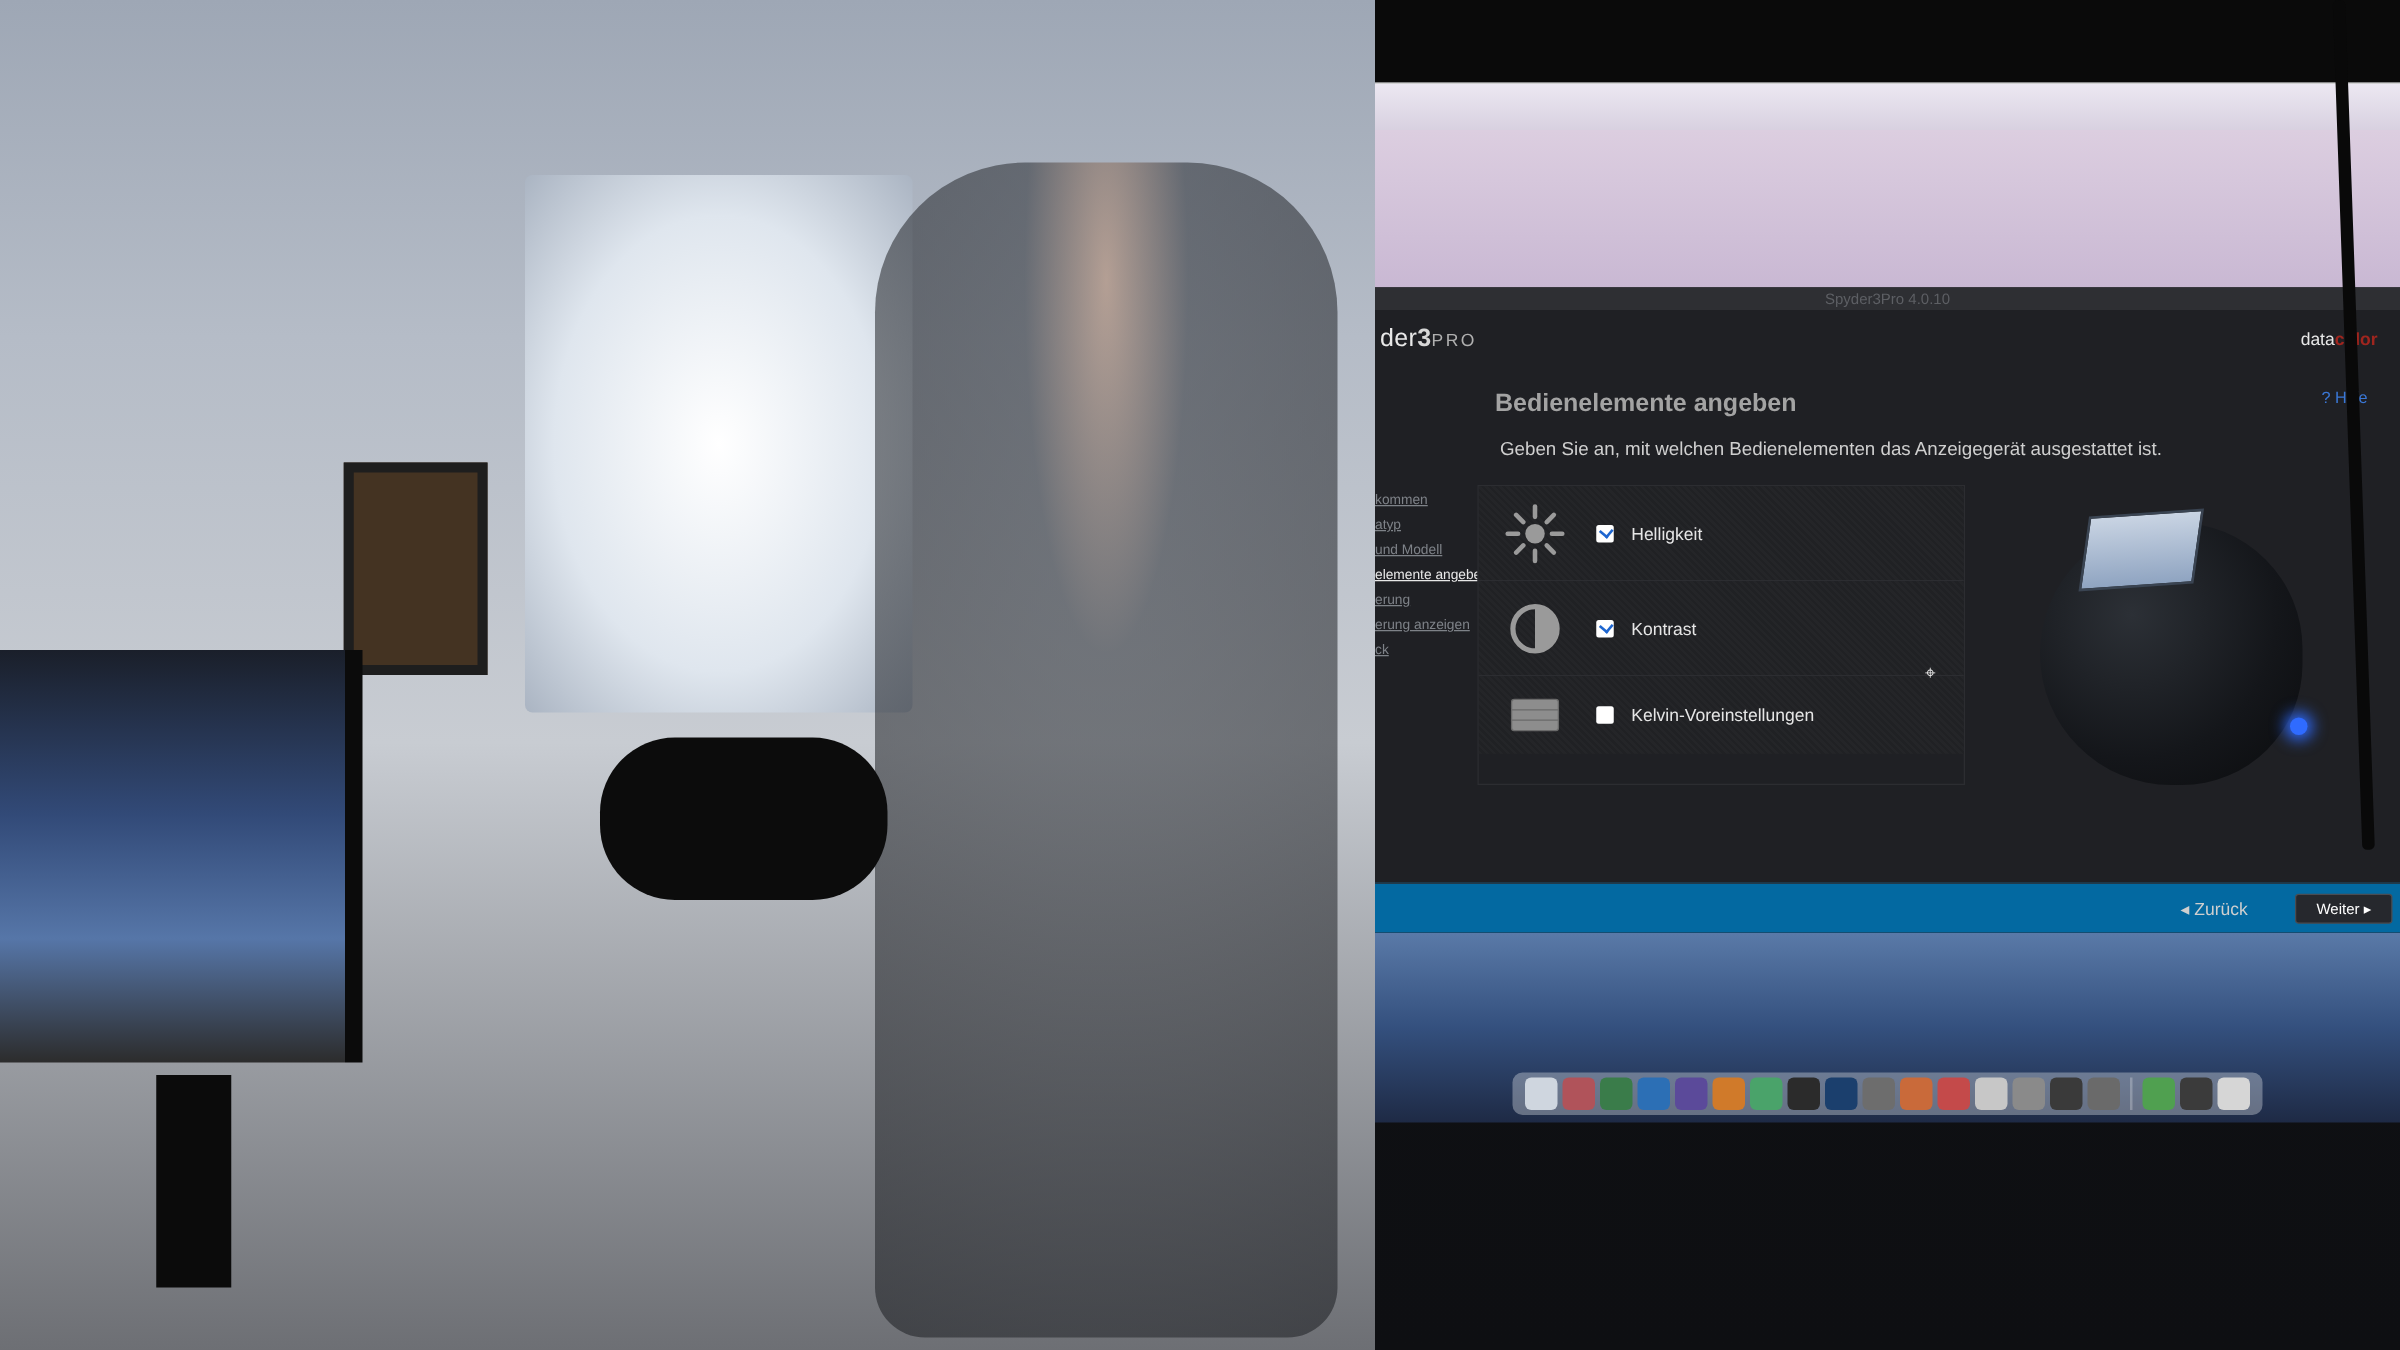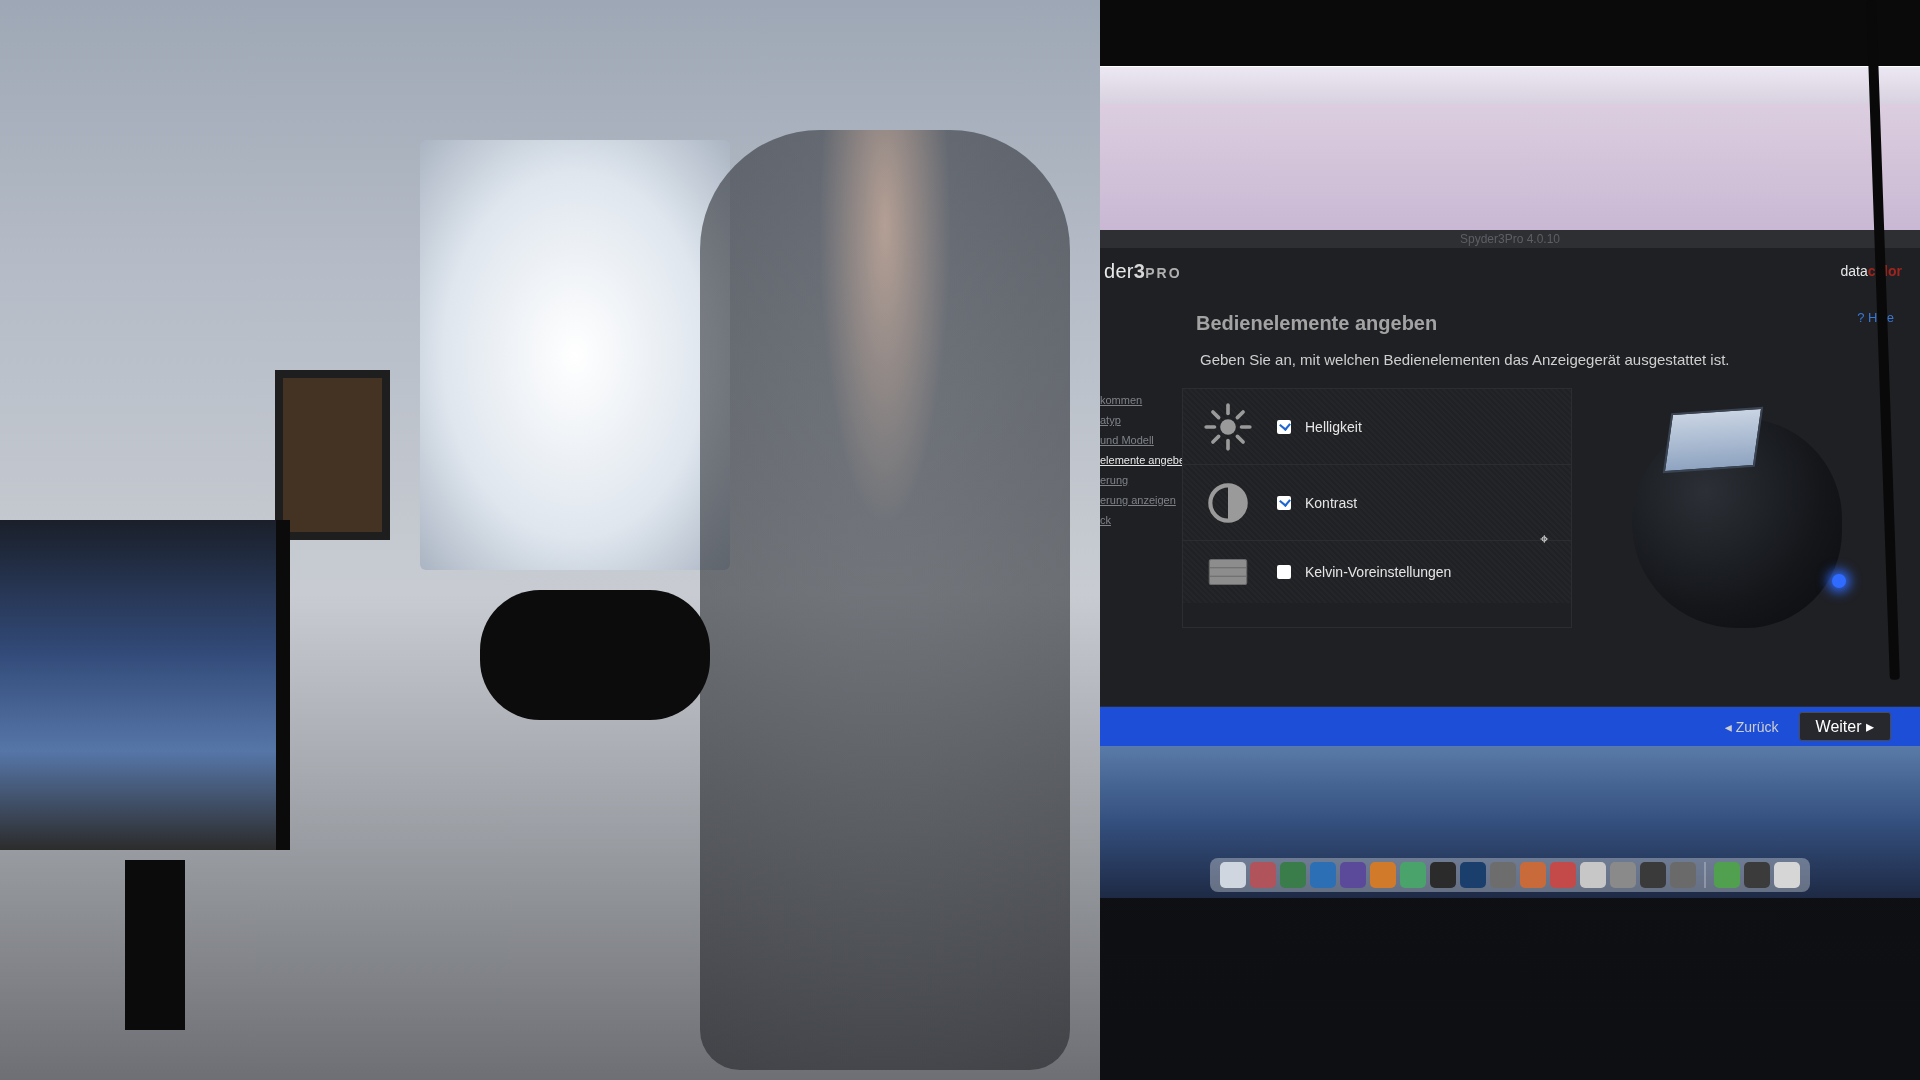--- a/index.html
+++ b/index.html
@@ -64,21 +64,21 @@
   .titlebar-label {
     position: absolute; top: -16px; left: 0; right: 0;
     text-align: center; font-size: 12px; color: #5d5f64;
   }
   .app-header {
     display: flex; justify-content: space-between; align-items: center;
     padding: 6px 18px 0 4px; height: 40px;
   }
   .brand { color: #e8e8e8; font-size: 20px; font-weight: 400; letter-spacing: .3px; }
   .brand .three { color: #d7d7d7; font-weight: 700; }
-  .brand .pro { color: #b0b0b0; font-size: 14px; font-weight: 700; letter-spacing: 2px; }
+  .brand .pro { color: #b0b0b0; font-size: 14px; font-weight: 400; letter-spacing: 2px; }
   .company { font-size: 14px; }
   .company .dc { color: #e8e8e8; }
   .company .accent { color: #a0251e; font-weight: 700; }
 
   .section-title {
     color: #a3a3a3; font-size: 20px; font-weight: 600;
     padding: 24px 0 8px 96px;
   }
   .help-link {
     position: absolute; right: 26px; top: 62px;
@@ -153,26 +153,26 @@
   }
   .calib-device .led {
     position:absolute; right:-4px; bottom:40px; width:14px; height:14px;
     border-radius:50%; background:#2f6bff;
     box-shadow:0 0 12px 4px #2f6bff;
   }
 
   .app-footer {
     position: absolute; left:0; right:0; bottom:0; height:40px;
     display:flex; justify-content:flex-end; align-items:center;
-    gap: 20px; padding-right: 29px;
-    background:#1d4ed8; border-top:1px solid #2c2d31;
+    gap: 38px; padding-right: 6px;
+    background:#0369a1; border-top:1px solid #2c2d31;
   }
   .btn-back { color:#cfcfcf; font-size:14px; cursor:pointer; }
   .btn-next {
-    color:#fff; font-size:16px;
+    color:#fff; font-size:12px;
     border:1px solid #4a4c52; padding:4px 16px; border-radius:3px;
     background:#26282d;
   }
 
   .desktop-blue {
     height: 152px;
     background: linear-gradient(180deg,#5a7aa8 0%,#34507e 50%,#1e2a45 100%);
     display:flex; align-items:flex-end;
   }
   .dock {

